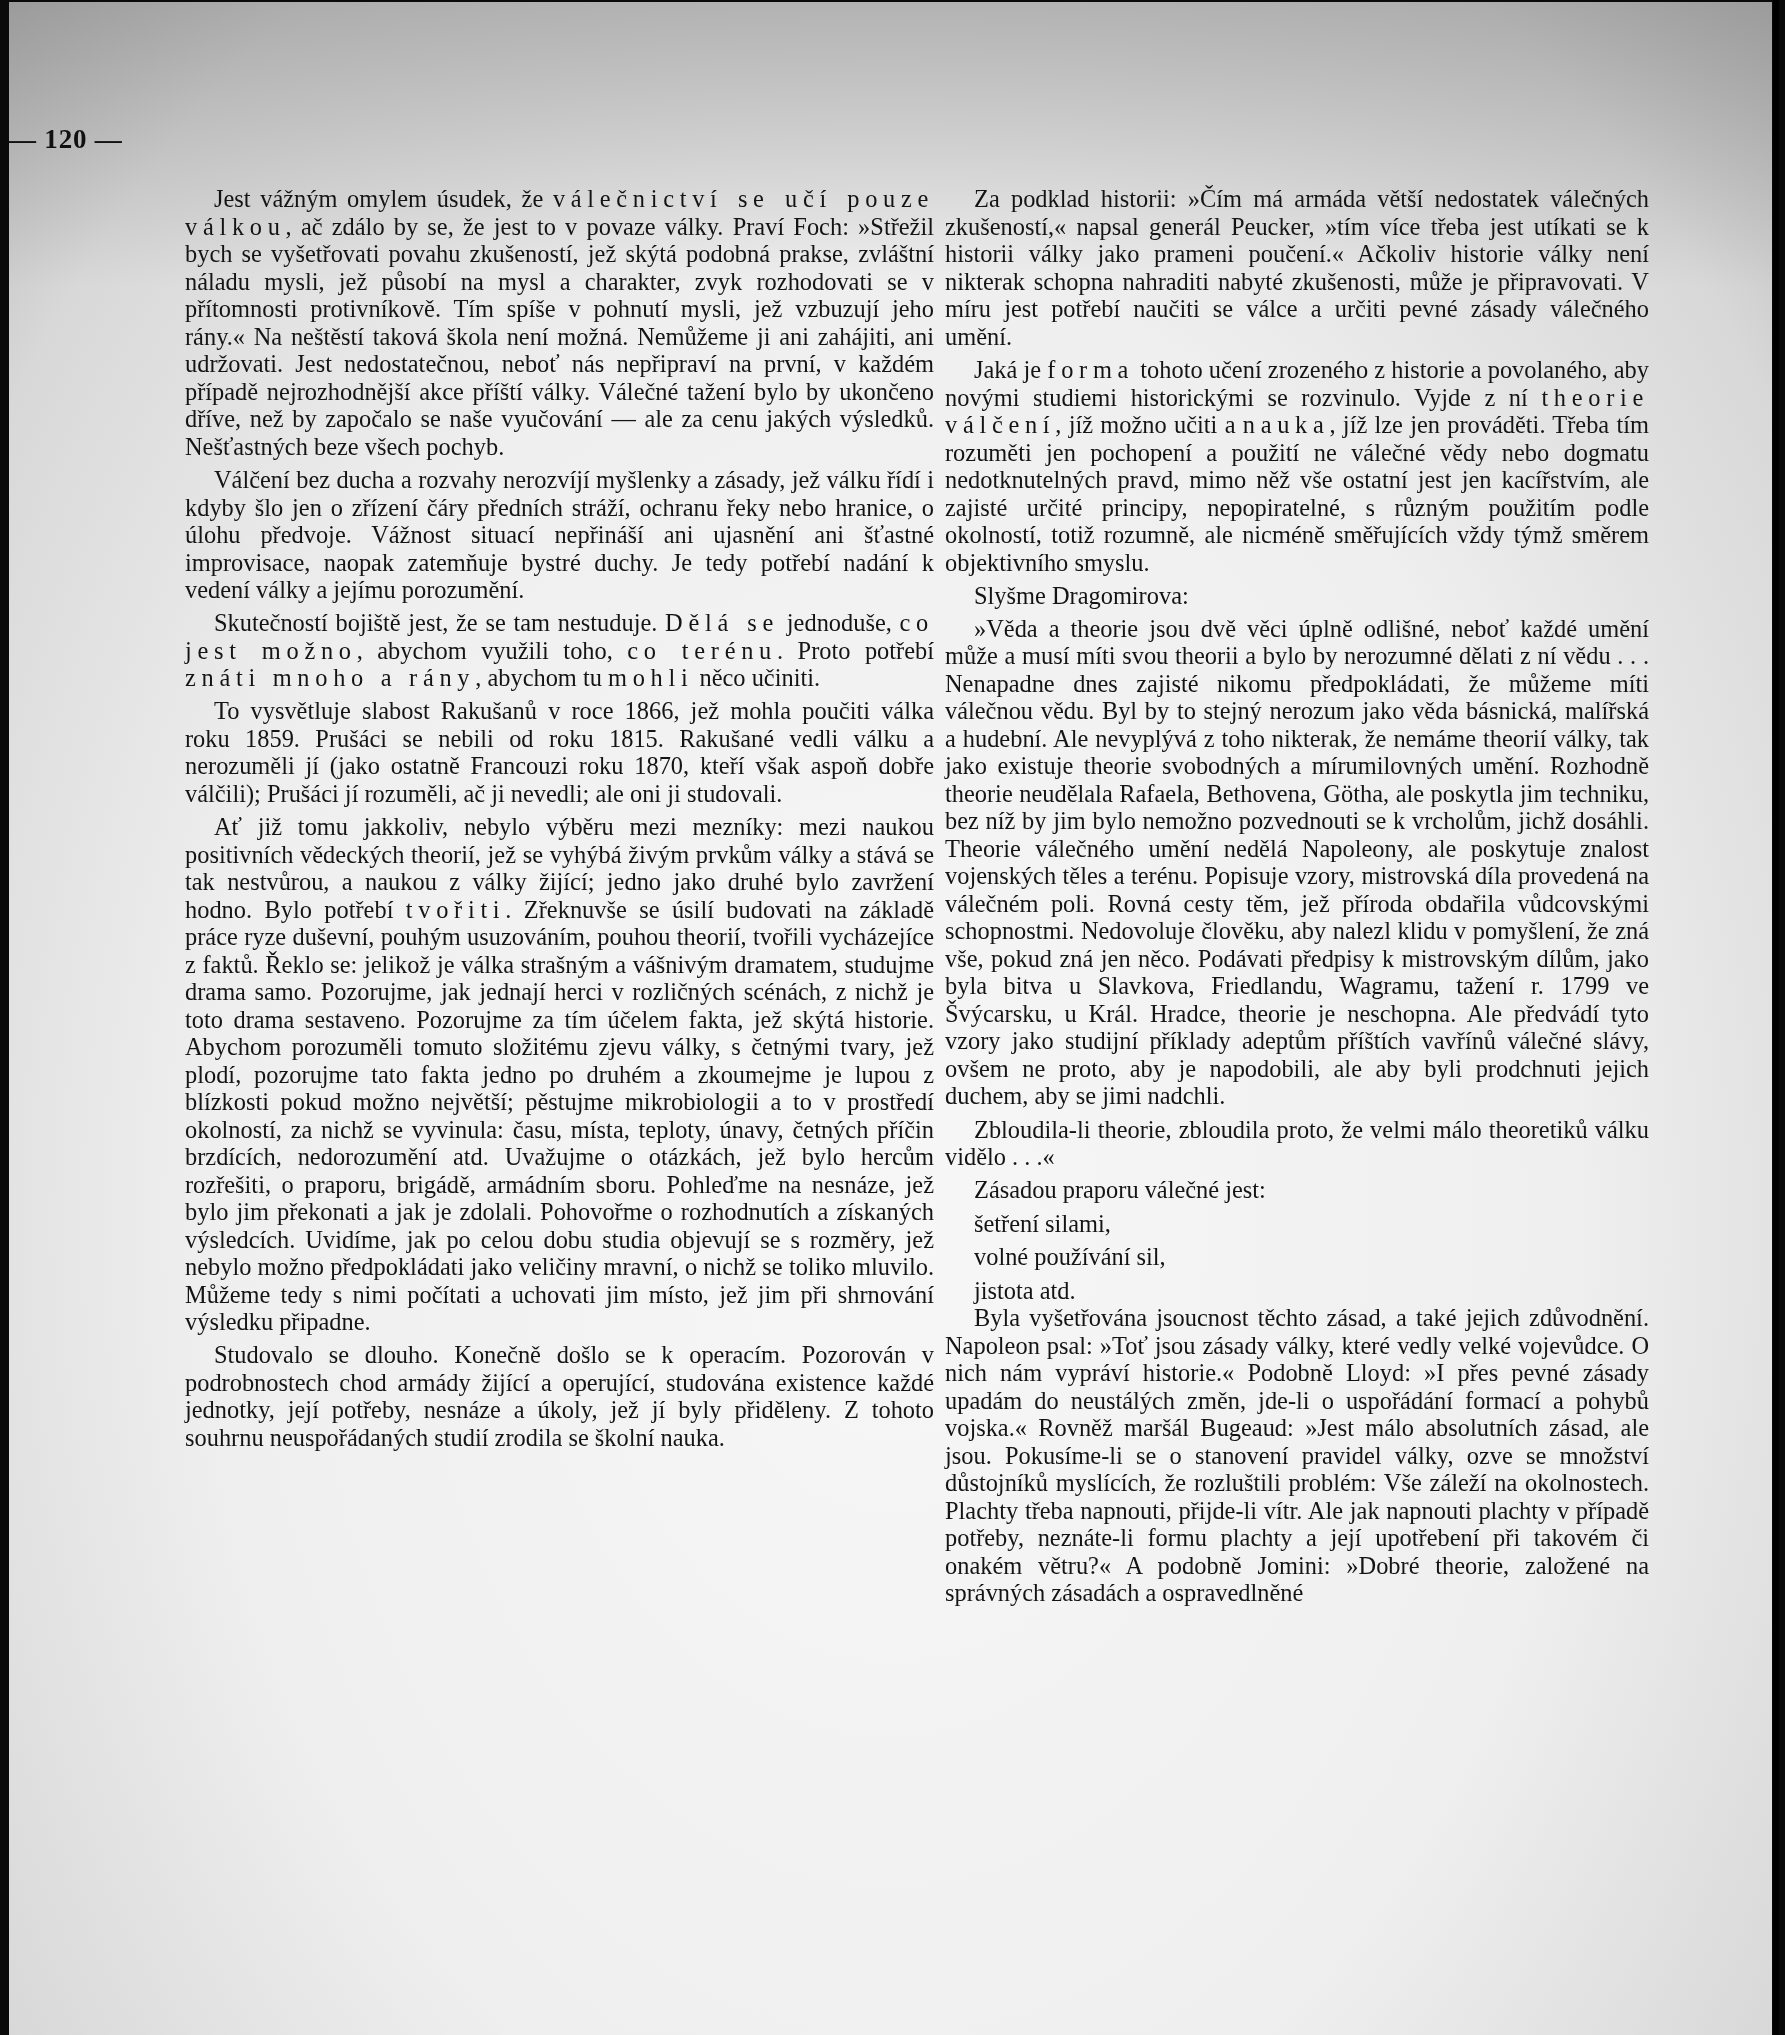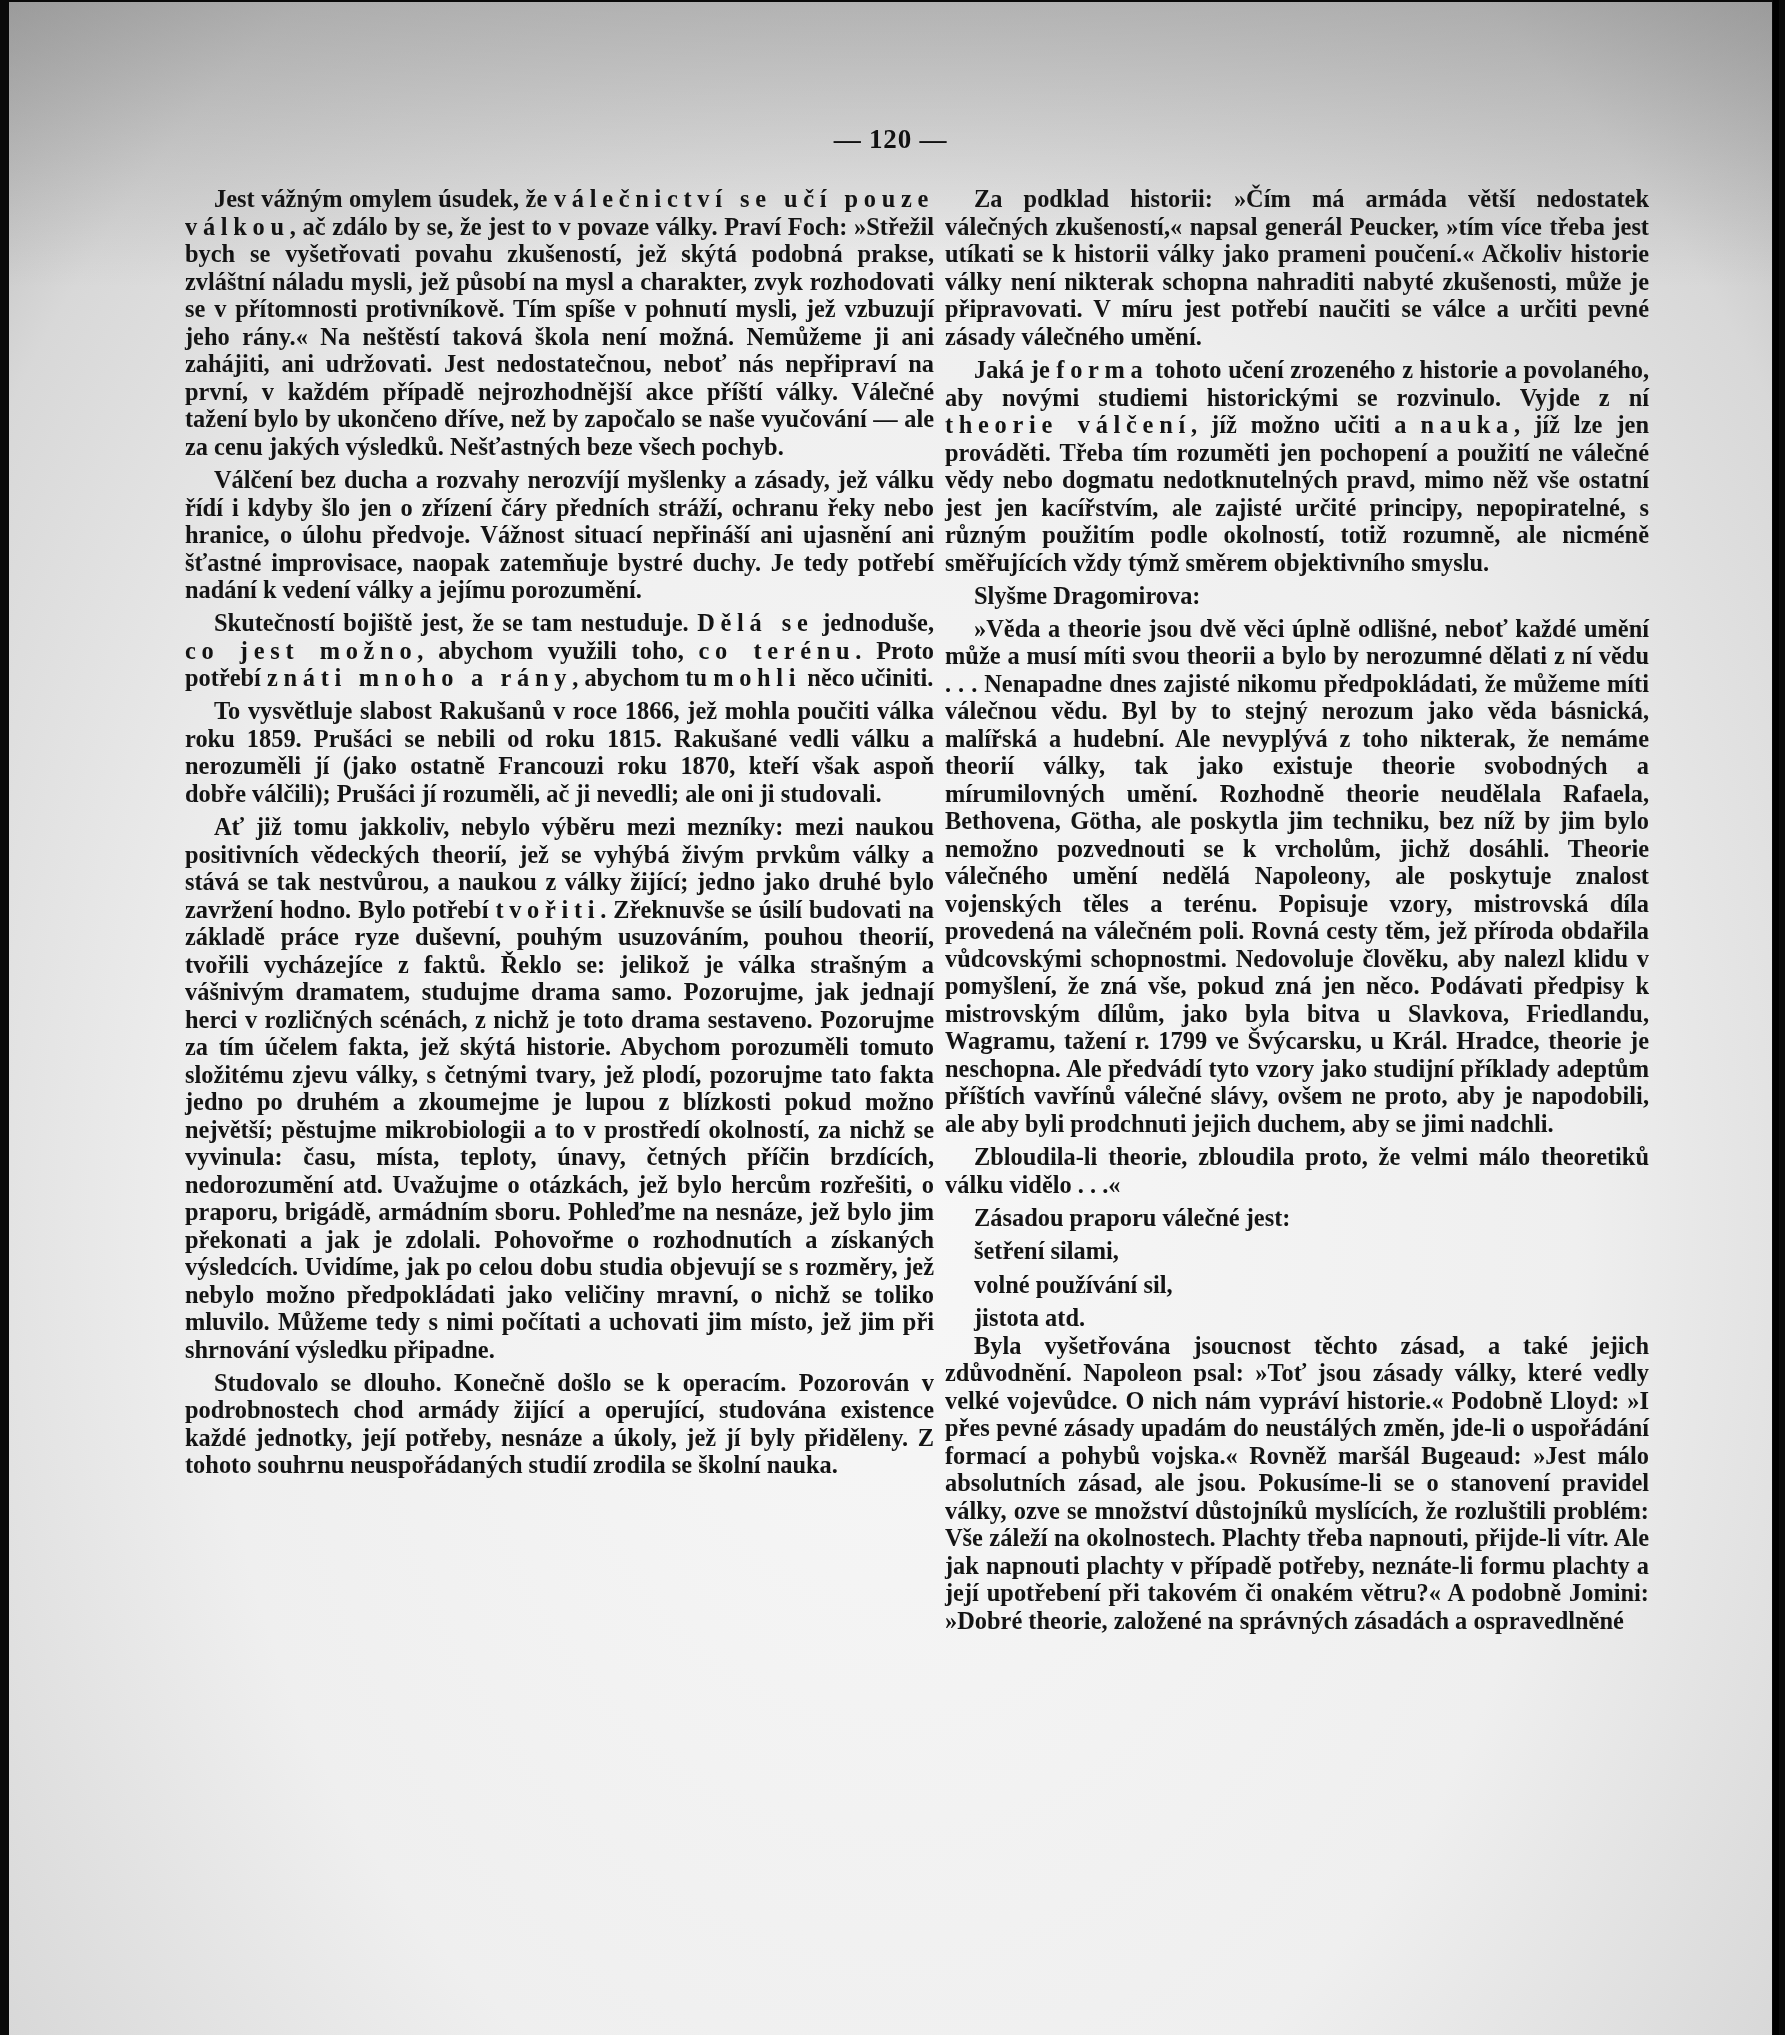--- a/index.html
+++ b/index.html
@@ -17,31 +17,31 @@
     .page::before {
       content: ""; position: absolute; left: 0; right: 0; top: 0; height: 285px;
       background: linear-gradient(to bottom, rgba(120,120,120,0.45), rgba(200,200,200,0));
       pointer-events: none;
     }
     .right-bar {
       position: absolute; right: 5.7px; top: 0; width: 6.5px; height: 2229px; background: #000;
     }
     .page-number {
       position: absolute; top: 122px; left: 0; width: 100%;
-      text-align: center; font-size: 27px; font-weight: bold; color: #111;
+      text-align: left; font-size: 27px; font-weight: bold; color: #111;
       letter-spacing: 0.8px;
     }
     .col {
       position: absolute; top: 183px;
       font-size: 24.4px; line-height: 27.5px; color: #141414;
       text-align: justify; font-stretch: condensed;
     }
     .col.left { left: 176px; width: 749px; }
     .col.right { left: 936px; width: 704px; }
-    .col p { margin: 0 0 5.7px 0; text-indent: 29px; font-weight: bold; }
+    .col p { margin: 0 0 5.7px 0; text-indent: 29px; }
     .col p.list { text-indent: 0; margin: 6px 0 0 29px; }
     .sp { letter-spacing: 5.7px; }
   </style>
 </head>
 <body>
 
 <div class="page">
   <div class="page-number">— 120 —</div>
 
   <div class="col left" id="left-col">

